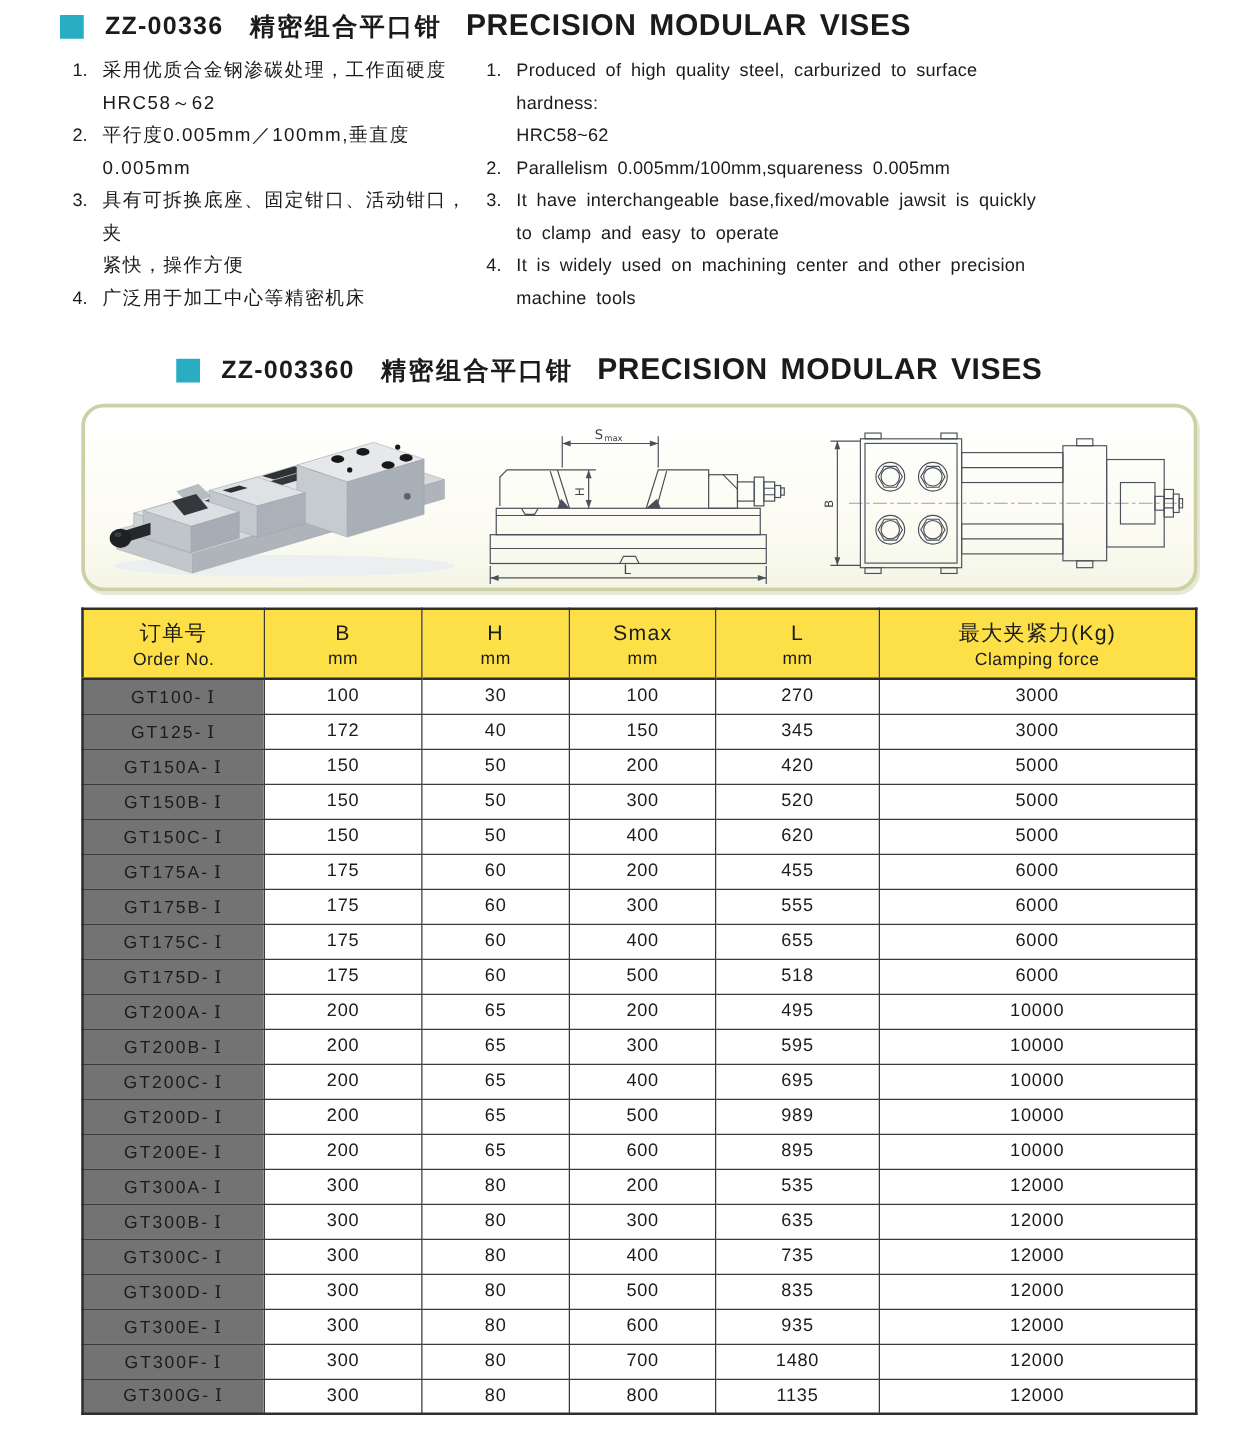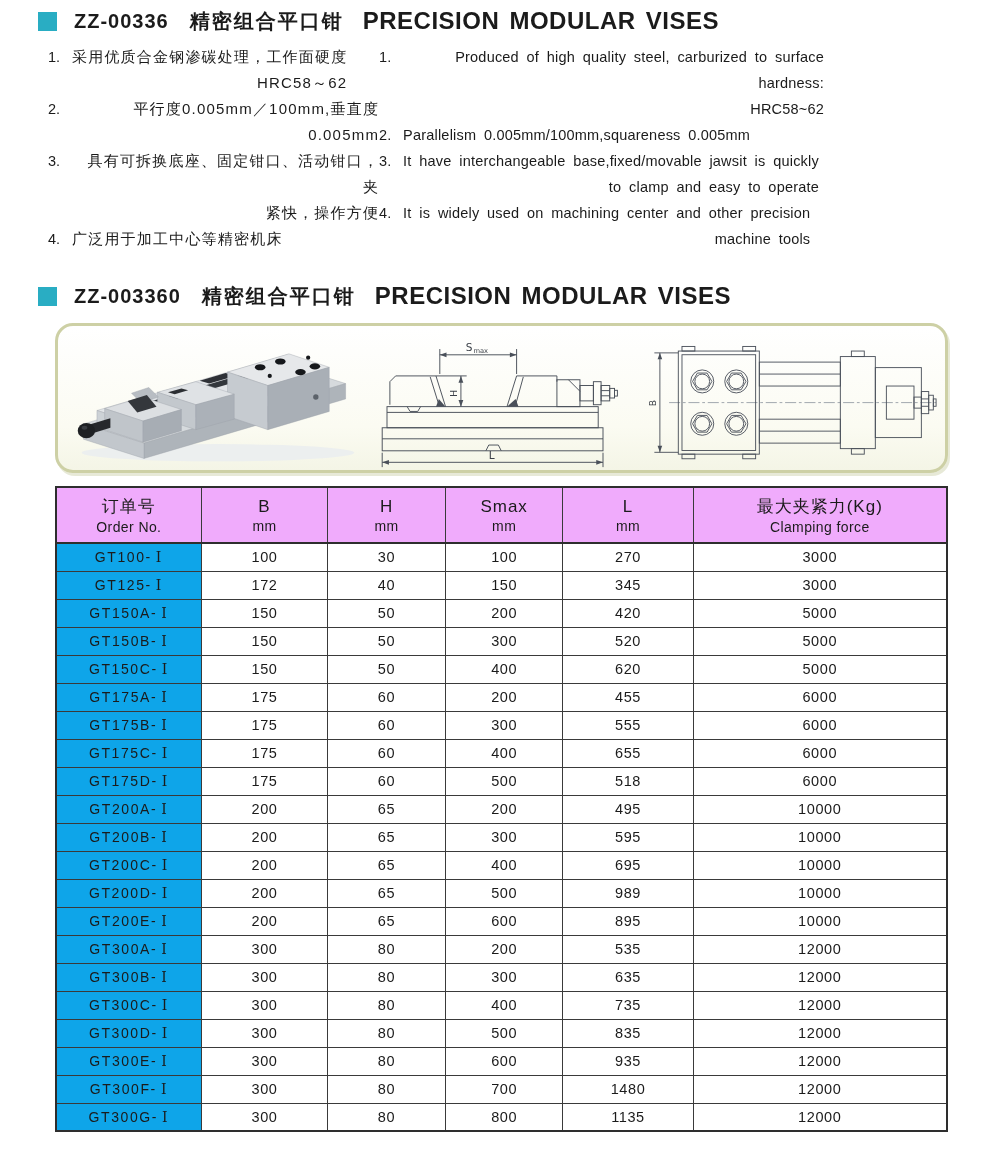--- a/index.html
+++ b/index.html
@@ -1,62 +1,62 @@
 <!DOCTYPE html>
 <html><head>
 <meta charset="utf-8">
 <style>
   * { margin:0; padding:0; box-sizing:border-box; }
   html,body { background:#ffffff; }
   body { width:1000px; height:1162px; overflow:hidden;
          font-family:"Liberation Sans","DejaVu Sans",sans-serif; color:#1b1b1b; }
-  .page { position:relative; width:824px; height:1162px; }
+  .page { position:relative; width:824px; height:1162px;margin-left:10px; }
 
   
   .sec-head { display:flex; align-items:center; gap:17px; margin-left:38px; }
   .sec-head.first { padding-top:7px; }
-  .sec-head.second { margin-top:30px; }
+  .sec-head.second { margin-top:30px;justify-content:flex-end; }
   .bullet { width:19px; height:19px; flex:none; }
   .sec-head .model { font-size:20px; font-weight:bold; letter-spacing:1px; }
   .sec-head .zh { font-size:20px; font-weight:bold; letter-spacing:2px; margin-left:4px; }
   .sec-head .en { font-size:24px; font-weight:bold; letter-spacing:.5px; margin-left:2px; word-spacing:3px; }
 
   
   .features { display:flex; margin:9px 0 0 48px; }
   .feat-col { display:flex; flex-direction:column; }
   .feat-zh { width:384px; }
   .feat-en { width:516px; }
   .feat-item { display:flex; }
   .feat-num { flex:none; width:24px; font-size:14.5px; line-height:26px; }
-  .feat-text { white-space:pre-wrap; line-height:26px;text-align:right; }
+  .feat-text { white-space:pre-wrap; line-height:26px; }
   .feat-zh .feat-text { font-size:15px; letter-spacing:1.2px; }
   .feat-en .feat-text { font-size:14.5px; word-spacing:3.5px; letter-spacing:.2px; }
 
   
   .image-panel { width:893px; height:150px; margin:13px 0 0 55px;
     border:3px solid #cdd0a5; border-radius:18px;
     background:linear-gradient(180deg,#ffffff 0%,#fbfbf2 70%,#f4f5e6 100%);
     box-shadow:2px 3px 0 rgba(186,193,140,.35);
     display:flex; align-items:center; justify-content:space-between; padding:1px 8px; }
   .fig { flex:none; }
   .draw text { font-family:"DejaVu Sans","Liberation Sans",sans-serif; fill:#3b4048; }
   .draw { stroke:#4a505a; fill:none; stroke-width:1; }
   .draw .arr { fill:#4a505a; stroke:none; }
   .draw .dark { fill:#4a505a; stroke:none; }
   .draw .cl { stroke:#9aa0a8; }
 
   
   table.spec { width:893px; margin:13px 0 0 55px; border-collapse:collapse; table-layout:fixed;
                border:2px solid #2e2e2e; }
   .spec th, .spec td { border:1px solid #3a3a3a; text-align:center; vertical-align:middle; }
-  .spec thead th { background:#f0abfc; height:56px; font-weight:normal; border-bottom:2px solid #2e2e2e; }
+  .spec thead th { background:#fde047; height:56px; font-weight:normal; border-bottom:2px solid #2e2e2e; }
   .th-l1 { font-size:17px; letter-spacing:1px; }
   .th-l2 { font-size:14px; letter-spacing:.4px; margin-top:1px; }
   .spec td { height:28px; font-size:14.5px; letter-spacing:.6px; background:#ffffff; }
-  .spec td.order-col { background:#0ea5e9; font-size:14px; letter-spacing:1.6px; }
+  .spec td.order-col { background:#737373; font-size:14px; letter-spacing:1.6px; }
   .roman { font-family:"DejaVu Serif","Liberation Serif",serif; padding-left:4px; }
 </style>
 </head>
 <body>
 
 <div class="page">
 
   <div class="sec-head first">
     <span class="bullet" style="background: rgb(41, 173, 195);"></span>
     <span class="model">ZZ-00336</span>

